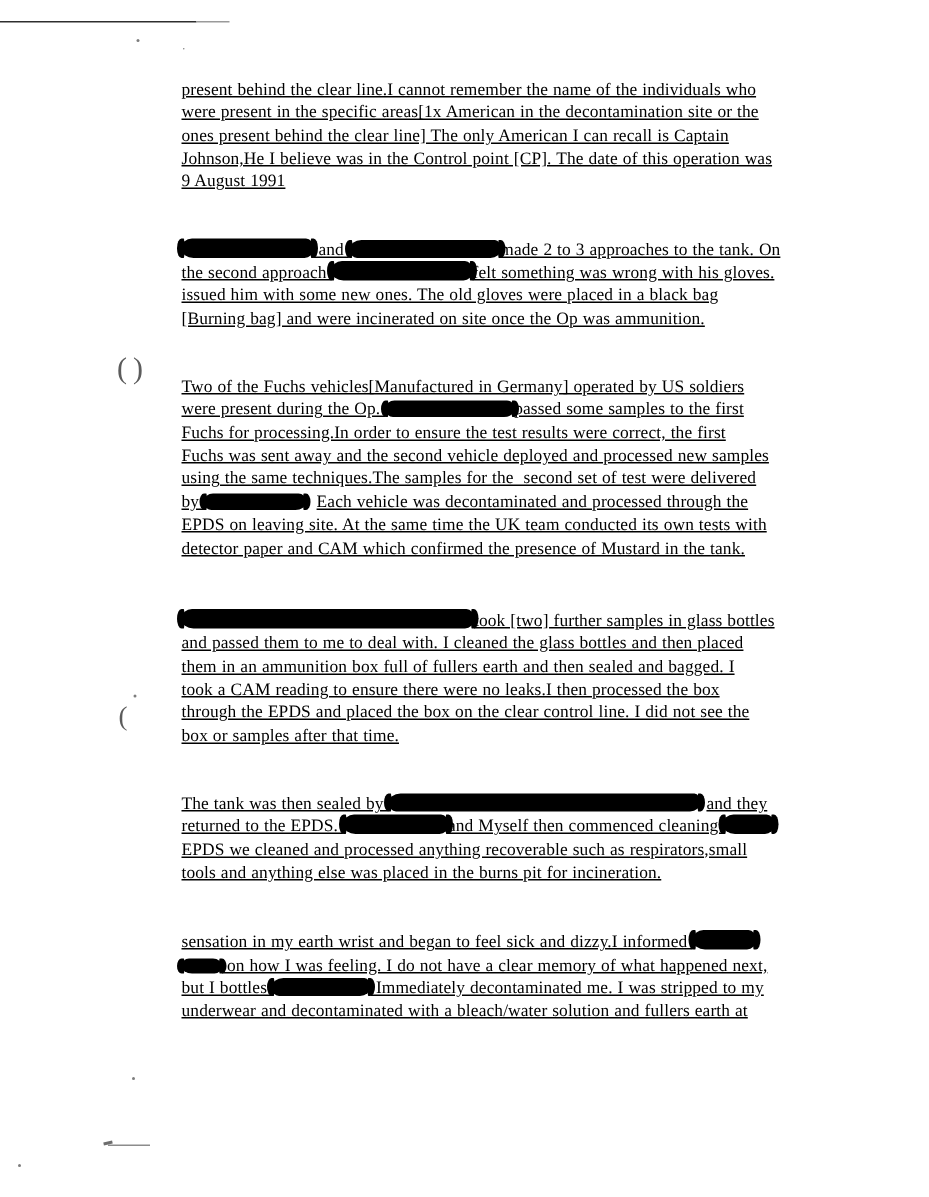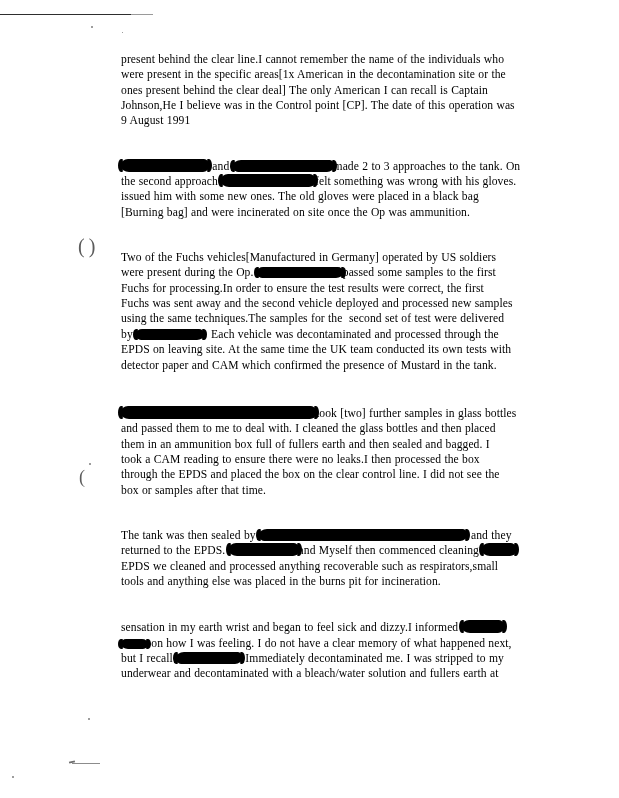--- a/index.html
+++ b/index.html
@@ -74,20 +74,21 @@
     width: 394px;
   }
 
   .para {
     font-size: 11.6px;
     line-height: 15.35px;
     text-align: justify;
     margin: 0;
     letter-spacing: 0.08px;
     word-spacing: 0.3px;
+    text-decoration: underline;
   }
 
   
   .gap-1 { height: 30px; }
   .gap-2 { height: 30px; }
   .gap-3 { height: 33px; }
   .gap-4 { height: 30px; }
   .gap-5 { height: 31px; }
 
   .para .line {
@@ -148,21 +149,21 @@
   <div class="doc-body">
 
     <div class="para">
       <span class="line j">
           <span>present behind the clear line.I cannot remember the name of the individuals who</span>
         </span>
       <span class="line j">
           <span>were present in the specific areas[1x American in the decontamination site or the</span>
         </span>
       <span class="line j">
-          <span>ones present behind the clear deal] The only American I can recall is Captain</span>
+          <span>ones present behind the clear line] The only American I can recall is Captain</span>
         </span>
       <span class="line">Johnson,He I believe was in the Control point [CP]. The date of this operation was</span>
       <span class="line">9 August 1991</span>
     </div>
 
     <div class="gap-1"></div>
 
     <div class="para">
       <span class="line"><span class="redact r-tall" style="width:88px;"></span><span> and </span><span class="redact r-slant" style="width:101px;"></span><span>made 2 to 3 approaches to the tank. On</span></span>
       <span class="line"><span>the second approach </span><span class="redact r-tall" style="width:94px;"></span><span>felt something was wrong with his gloves.</span></span>
@@ -223,18 +224,18 @@
           <span>EPDS we cleaned and processed anything recoverable such as respirators,small</span>
         </span>
       <span class="line">tools and anything else was placed in the burns pit for incineration.</span>
     </div>
 
     <div class="gap-5"></div>
 
     <div class="para">
       <span class="line"><span>sensation in my earth wrist and began to feel sick and dizzy.I informed </span><span class="redact r-tall" style="width:42px;"></span></span>
       <span class="line"><span class="redact r-short" style="width:27px;"></span><span> on how I was feeling. I do not have a clear memory of what happened next,</span></span>
-      <span class="line"><span>but I recall </span><span class="redact r-slant" style="width:66px;"></span><span> Immediately decontaminated me. I was stripped to my</span></span>
+      <span class="line"><span>but I bottles </span><span class="redact r-slant" style="width:66px;"></span><span> Immediately decontaminated me. I was stripped to my</span></span>
       <span class="line">underwear and decontaminated with a bleach/water solution and fullers earth at</span>
     </div>
 
   </div>
 </div>
 
 </body></html>

